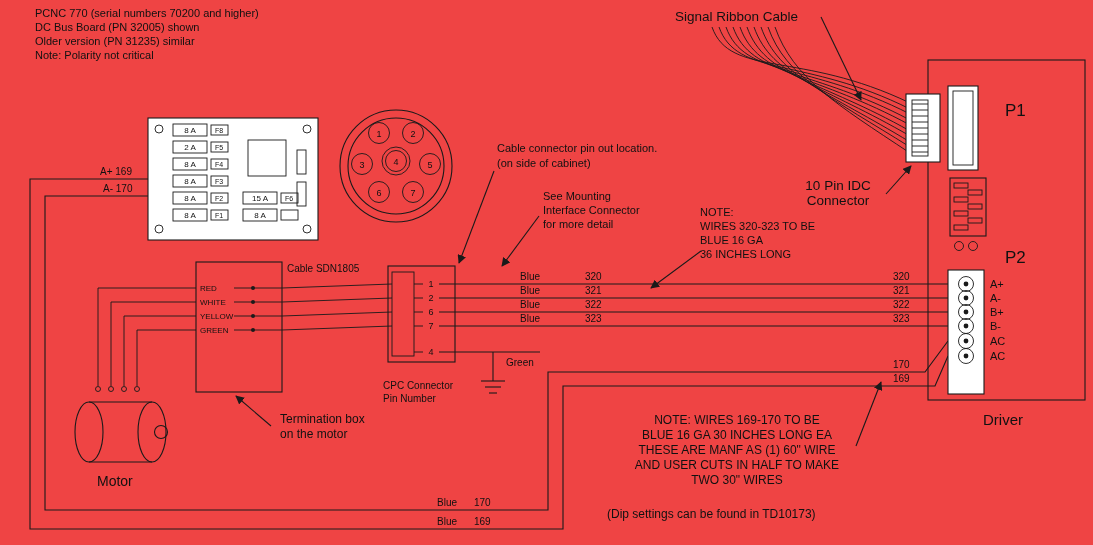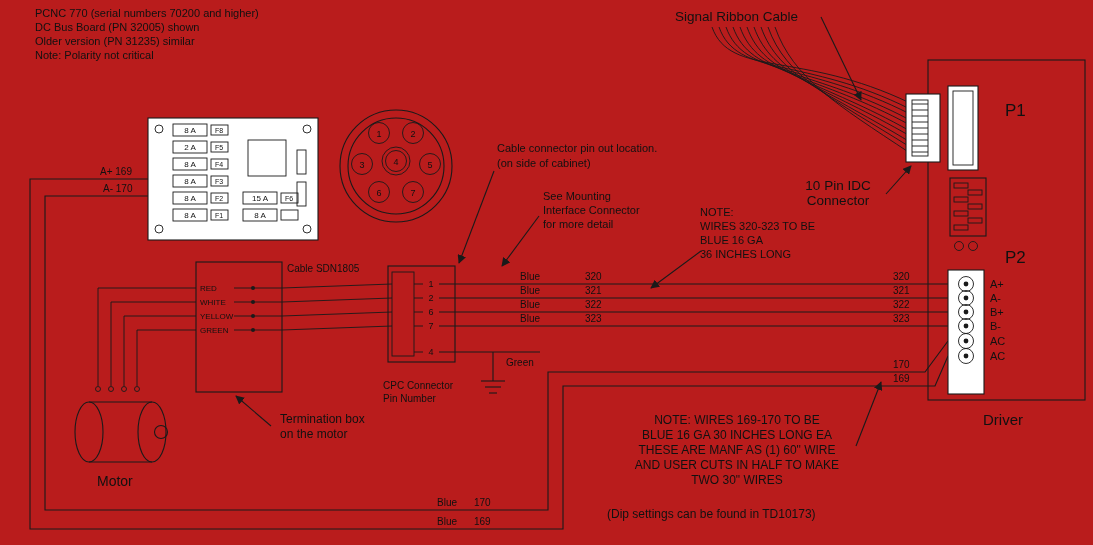--- a/index.html
+++ b/index.html
@@ -1,16 +1,16 @@
 <!DOCTYPE html>
 <html><head>
 <meta charset="utf-8">
 <style>
   html,body{margin:0;padding:0;background:#fff}
-  .stage{position:relative;width:1093px;height:545px;background:#b91c1c;overflow:hidden}
+  .stage{position:relative;width:1093px;height:545px;background:#ef4444;overflow:hidden}
   svg{display:block}
   text{font-family:"Liberation Sans","DejaVu Sans",sans-serif;fill:#111}
   .ln{stroke:#1a1a1a;stroke-width:1.1;fill:none}
   .thin{stroke-width:0.9}
   .fw{fill:#fff}
   .t7{font-size:7px}.t8{font-size:8px}.t9{font-size:9px}.t10{font-size:10px}
   .t11{font-size:11px}.t12{font-size:12px}.t13{font-size:13.5px}
   .t14{font-size:14px}.t15{font-size:15px}.t17{font-size:17px}
   .mid{text-anchor:middle}
 </style>

